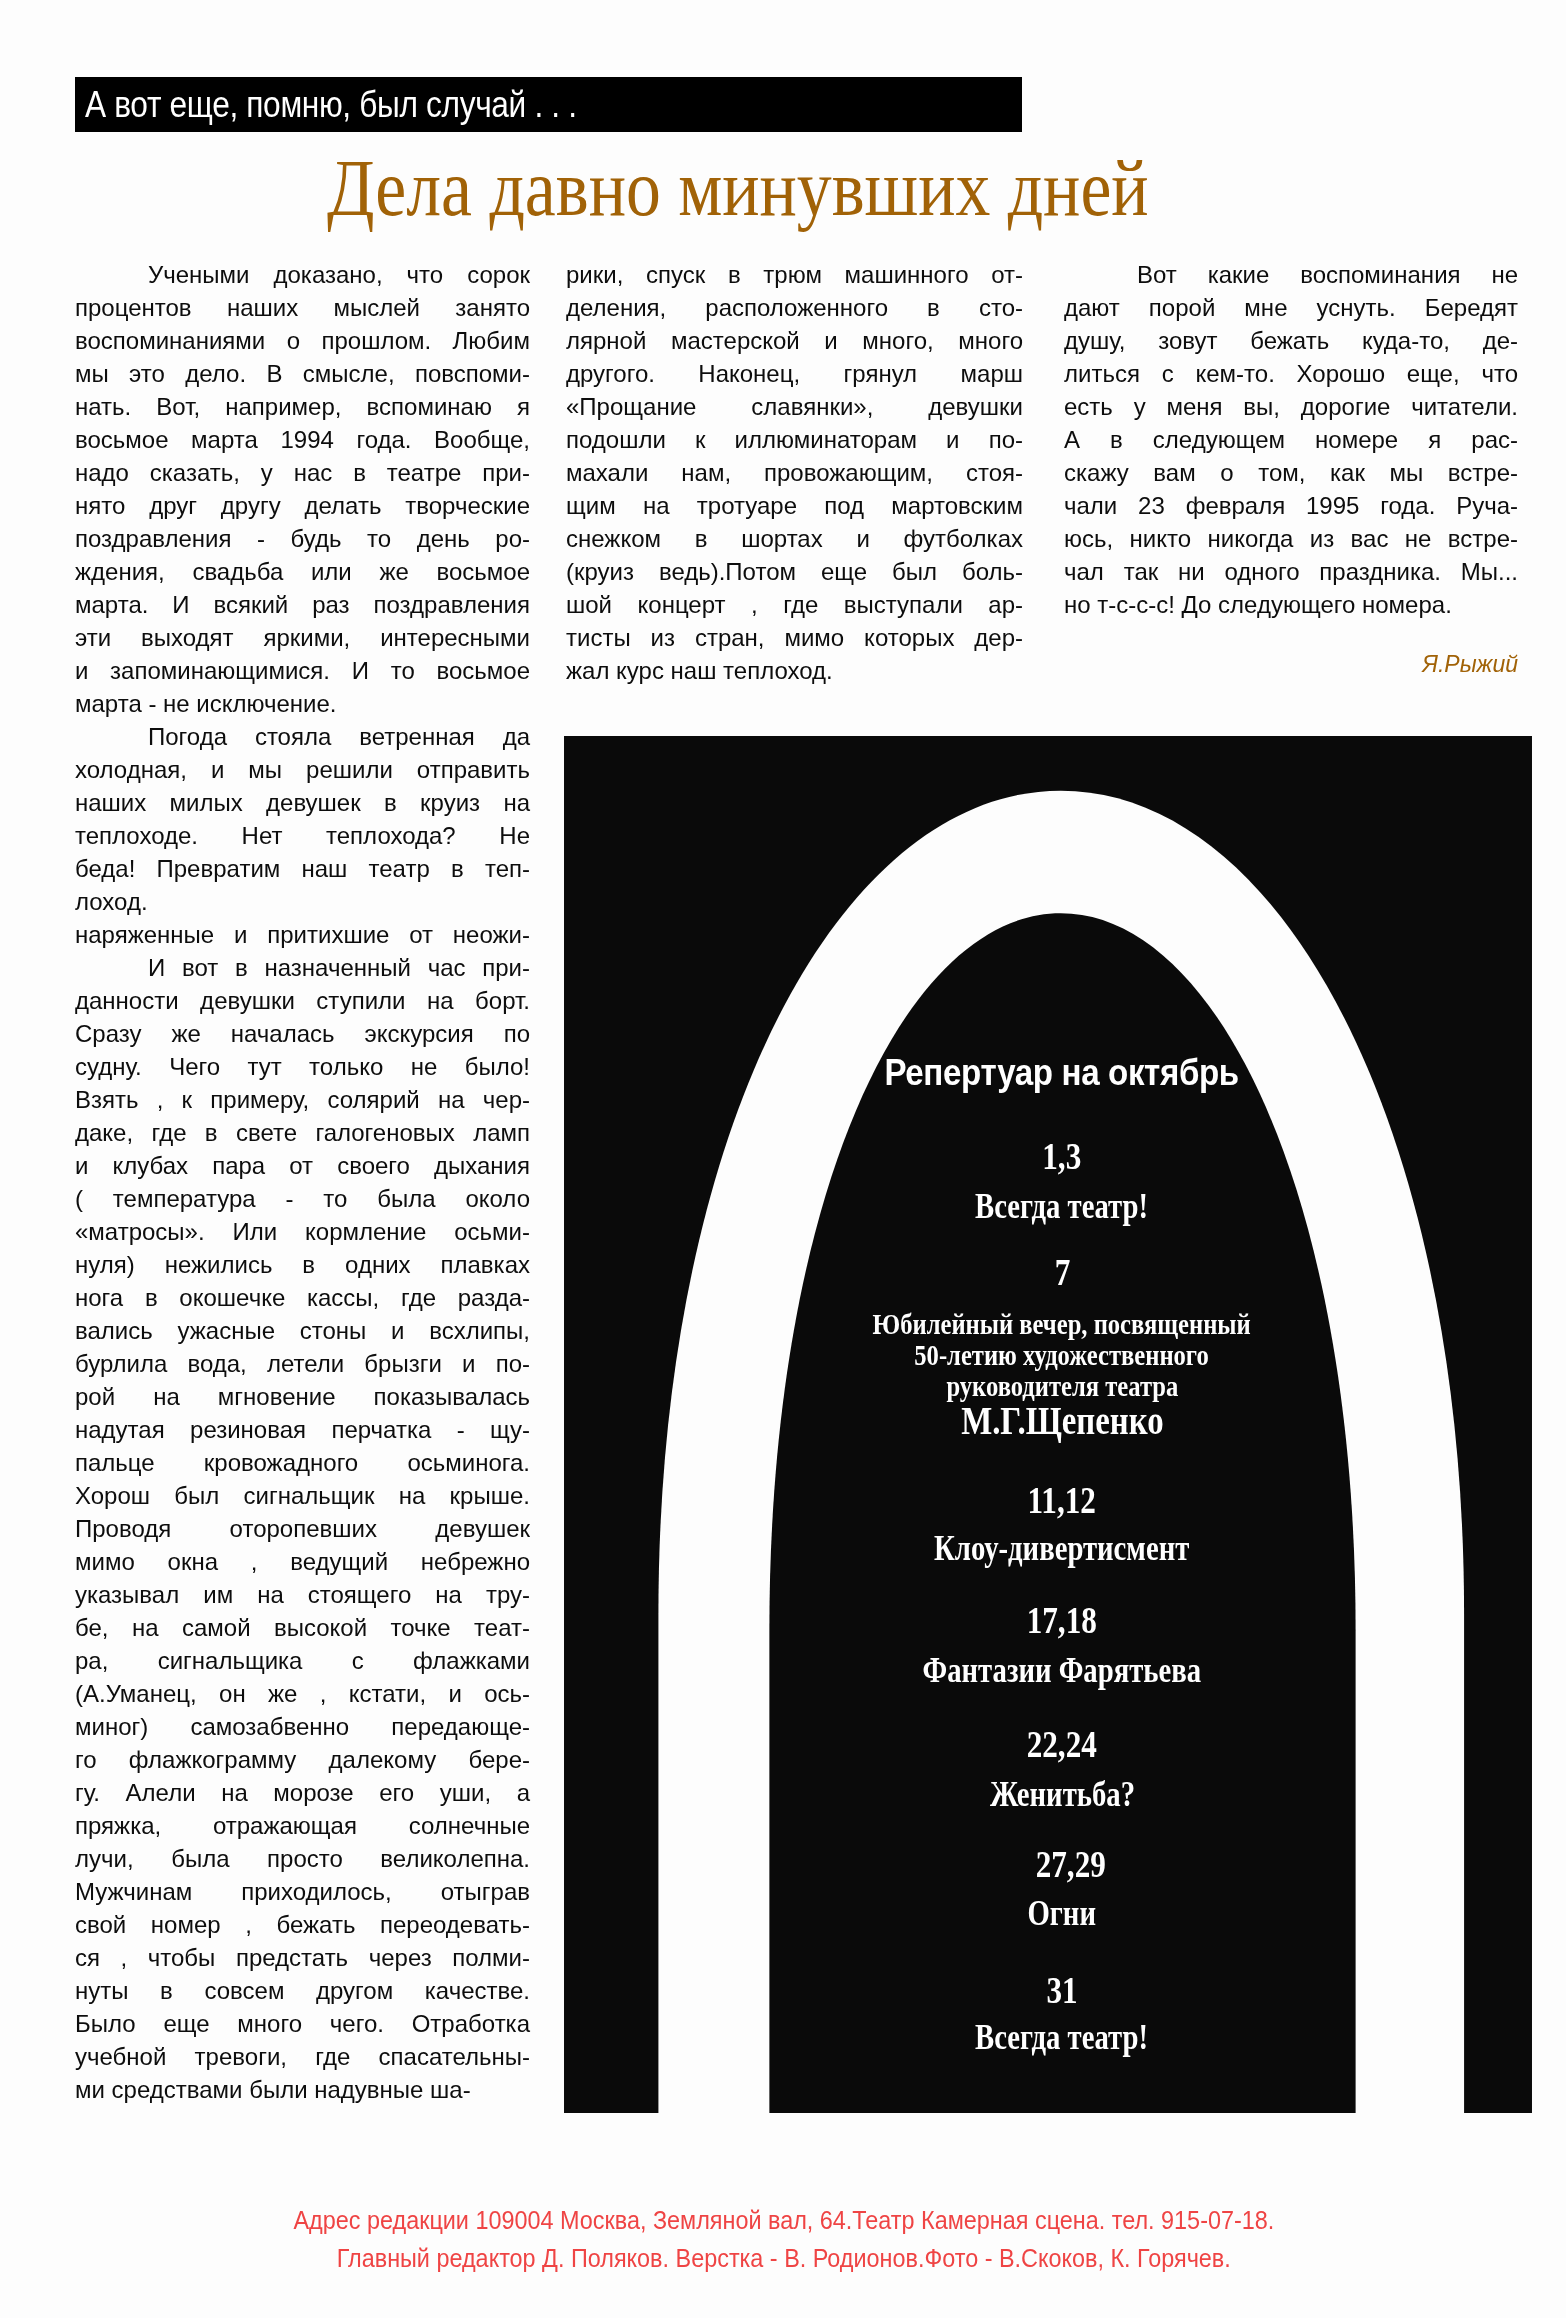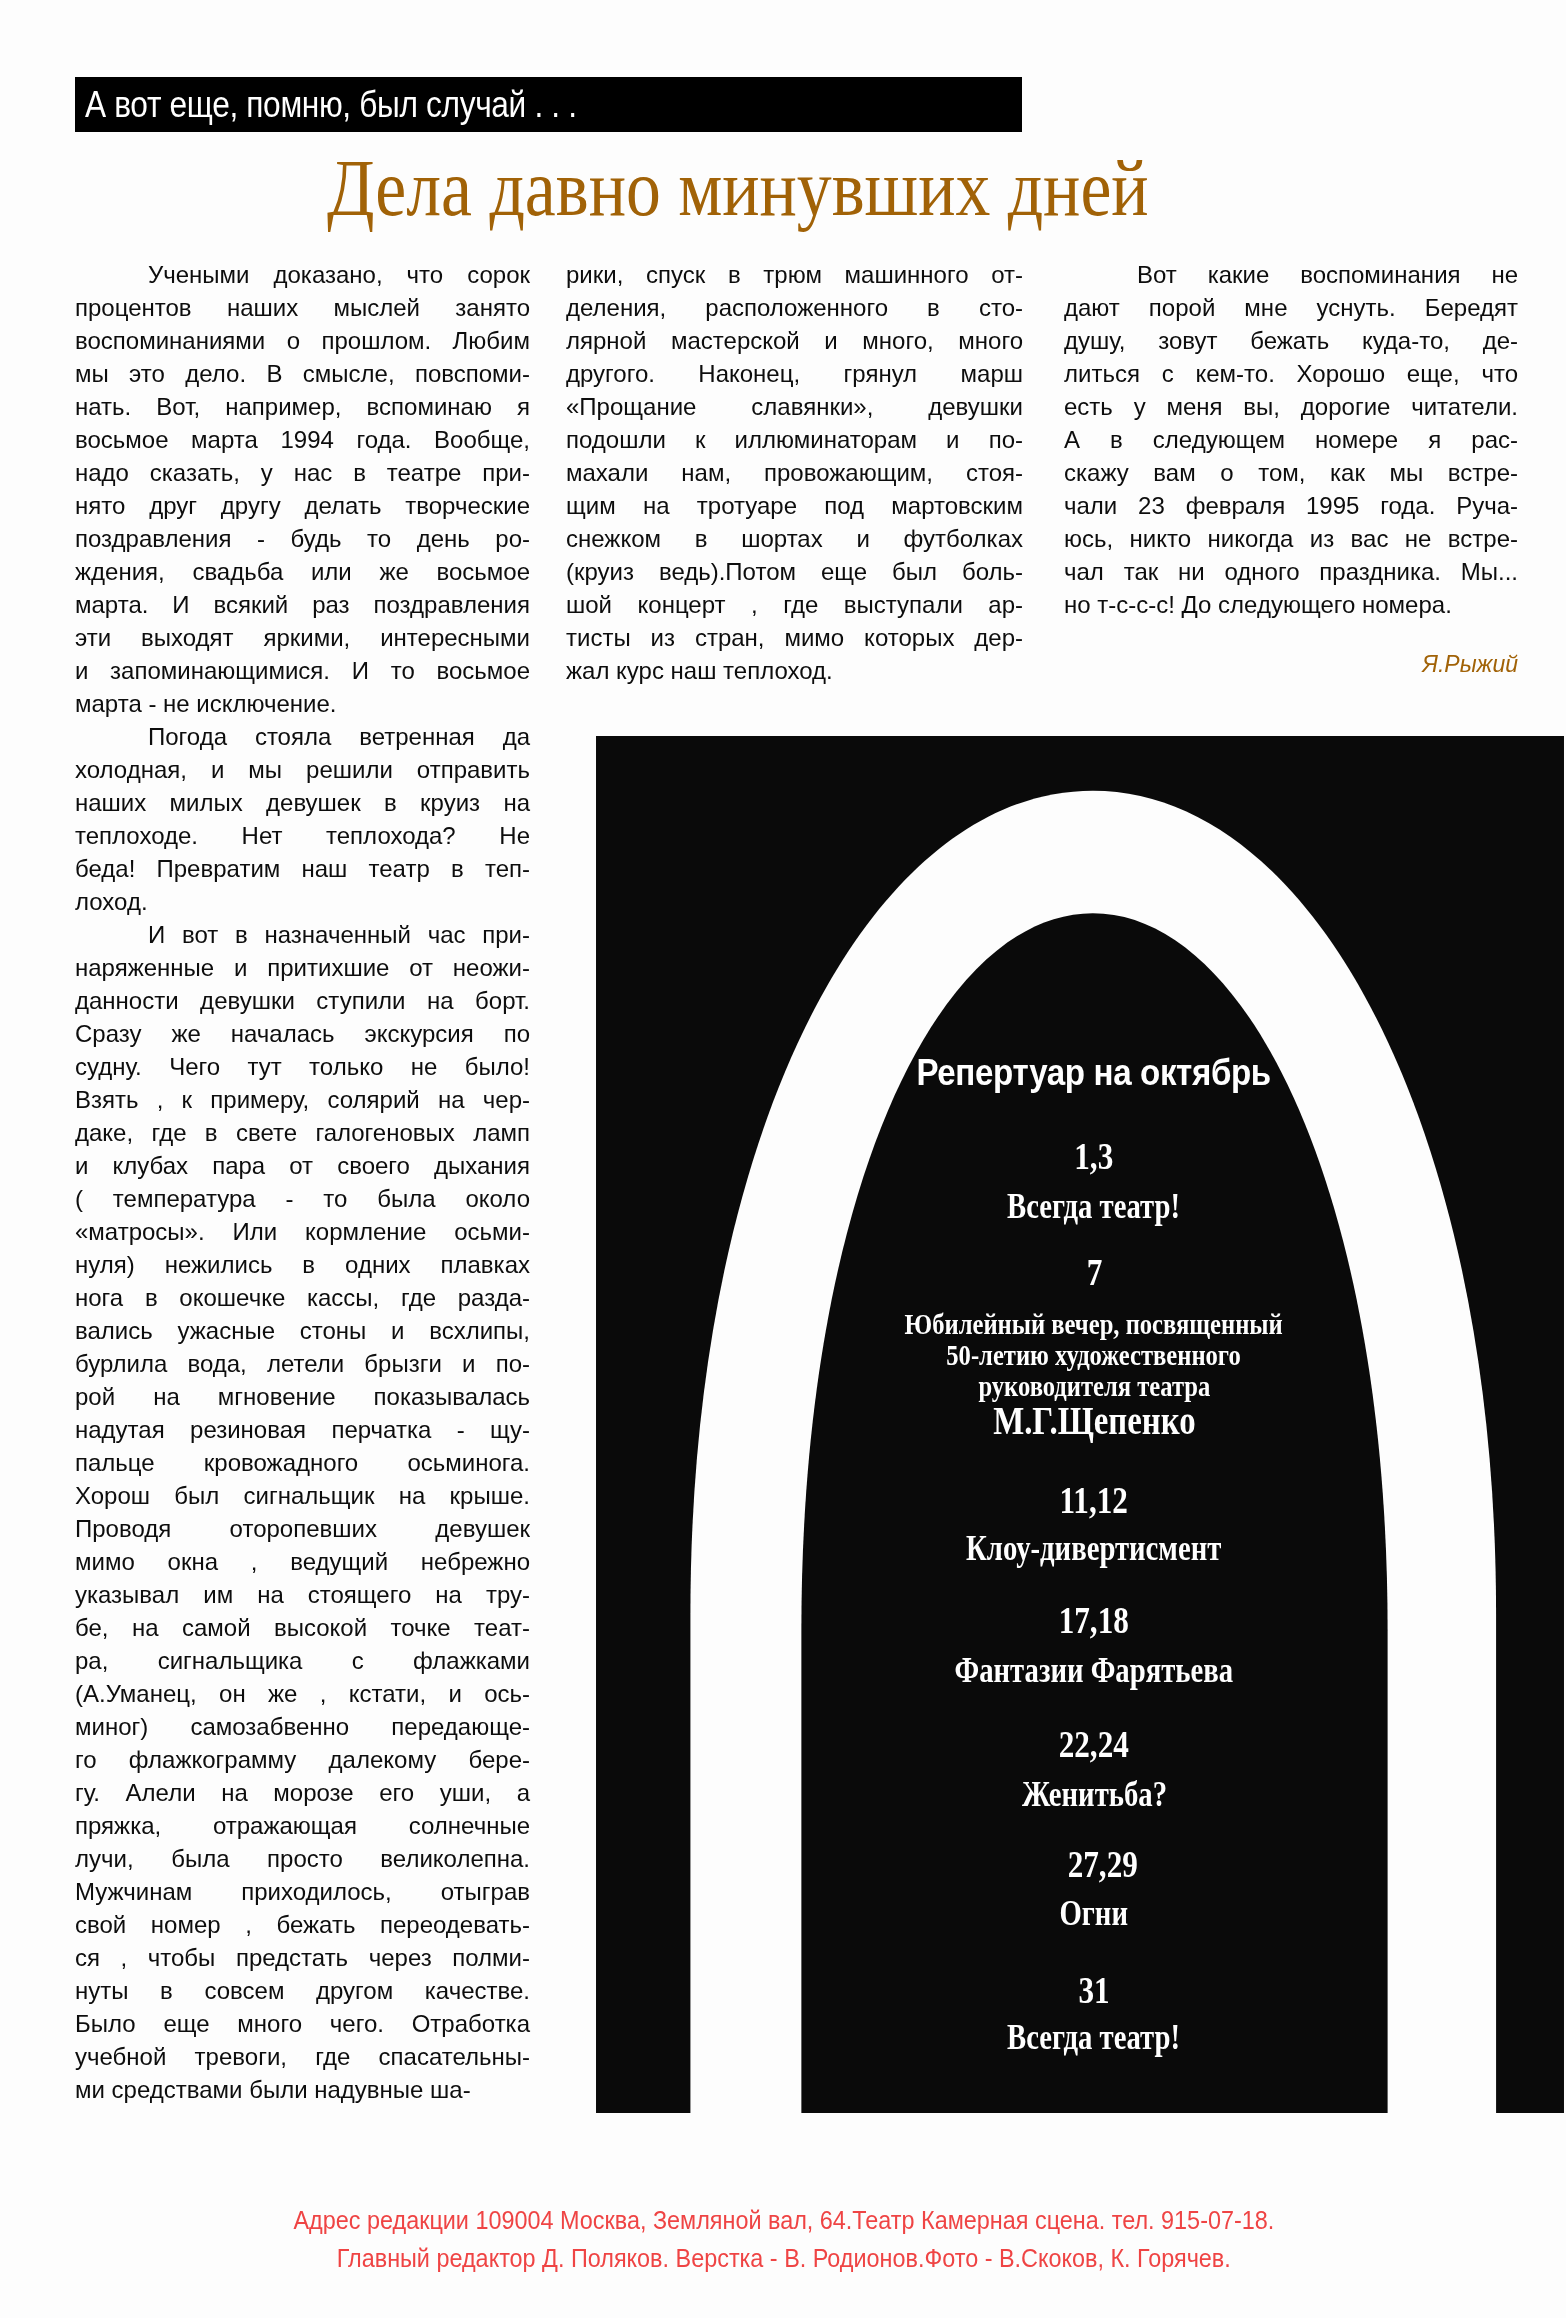--- a/index.html
+++ b/index.html
@@ -32,21 +32,21 @@
   #col1 { left: 75px; top: 258px; width: 455px; }
   #col2 { left: 566px; top: 258px; width: 457px; }
   #col3 { left: 1064px; top: 258px; width: 454px; }
 
   .signature {
     position: absolute; left: 1275px; top: 651px; width: 243px; text-align: right;
     font-family: "Liberation Sans", sans-serif; font-style: italic; font-size: 23px; color: #a16207;
   }
 
   .repertoire {
-    position: absolute; left: 564px; top: 736px; width: 968px; height: 1377px; margin-left: 32px;
+    position: absolute; left: 564px; top: 736px; width: 968px; height: 1377px;
   }
   .repertoire svg { position: absolute; left: 0; top: 0; }
   .rep-content {
     position: absolute; left: 205px; top: 0; width: 586px; height: 1377px; text-align: center; color: #ffffff;
   }
   .rep-title {
     position: absolute; left: 0; width: 100%; top: 316px;
     font-family: "Liberation Sans", sans-serif; font-weight: bold; font-size: 36px; letter-spacing: -0.4px;
   }
   .rep-title span { display: inline-block; transform: scaleX(0.92); }
@@ -100,22 +100,22 @@
       </p>
       <p>
         <span class="ln" style="padding-left: 73px;">Погода стояла ветренная да</span>
         <span class="ln">холодная, и мы решили отправить</span>
         <span class="ln">наших милых девушек в круиз на</span>
         <span class="ln">теплоходе. Нет теплохода? Не</span>
         <span class="ln">беда! Превратим наш театр в теп-</span>
         <span class="ln last">лоход.</span>
       </p>
       <p>
+        <span class="ln">наряженные и притихшие от неожи-</span>
         <span class="ln" style="padding-left: 73px;">И вот в назначенный час при-</span>
-        <span class="ln">наряженные и притихшие от неожи-</span>
         <span class="ln">данности девушки ступили на борт.</span>
         <span class="ln">Сразу же началась экскурсия по</span>
         <span class="ln">судну. Чего тут только не было!</span>
         <span class="ln">Взять , к примеру, солярий на чер-</span>
         <span class="ln">даке, где в свете галогеновых ламп</span>
         <span class="ln">и клубах пара от своего дыхания</span>
         <span class="ln">( температура - то была около</span>
         <span class="ln">«матросы». Или кормление осьми-</span>
         <span class="ln">нуля) нежились в одних плавках</span>
         <span class="ln">нога в окошечке кассы, где разда-</span>

